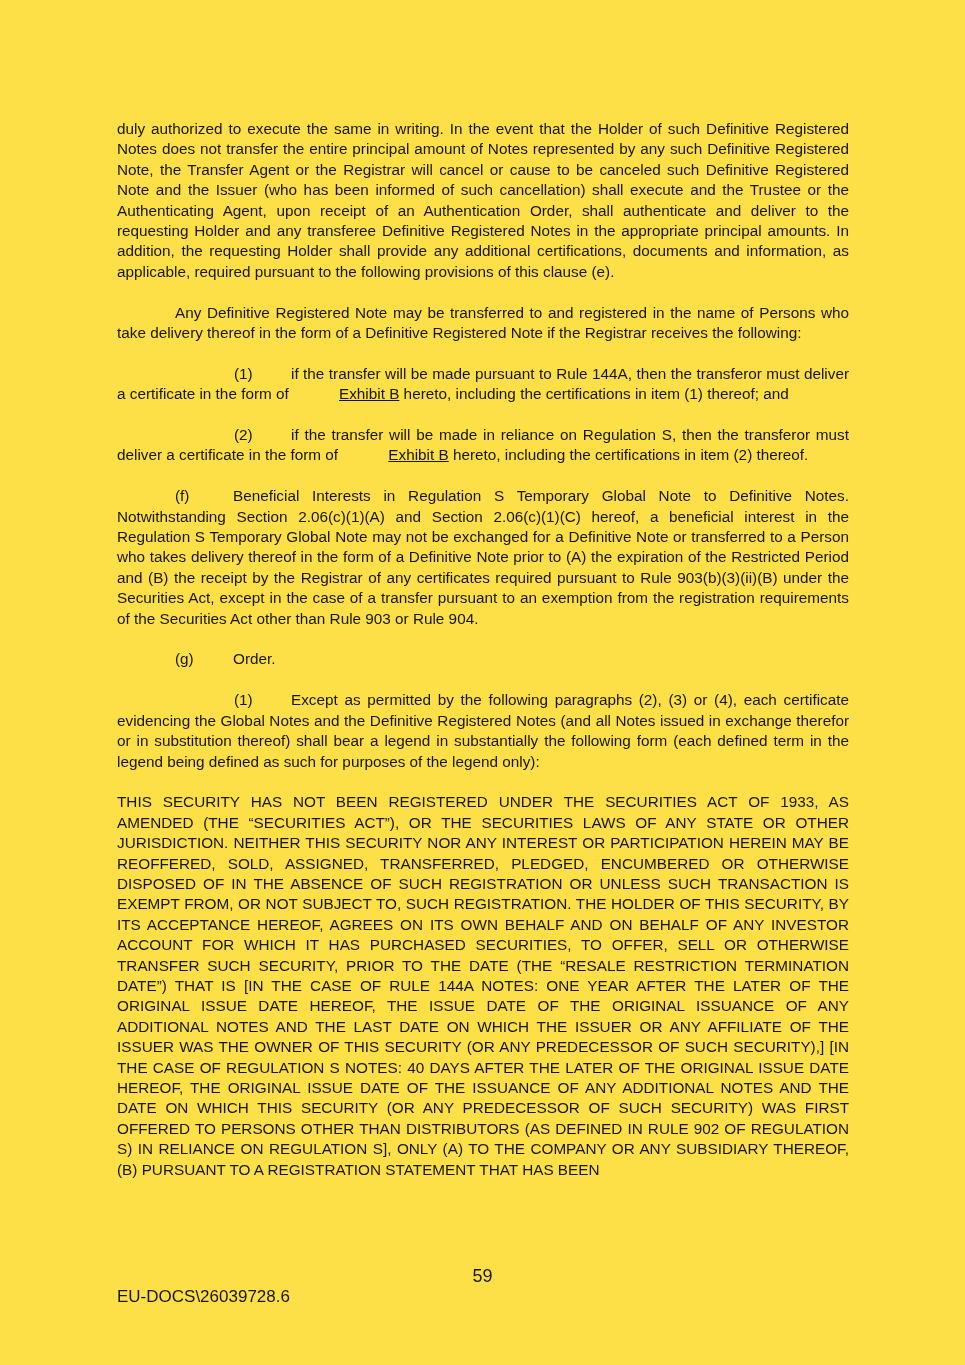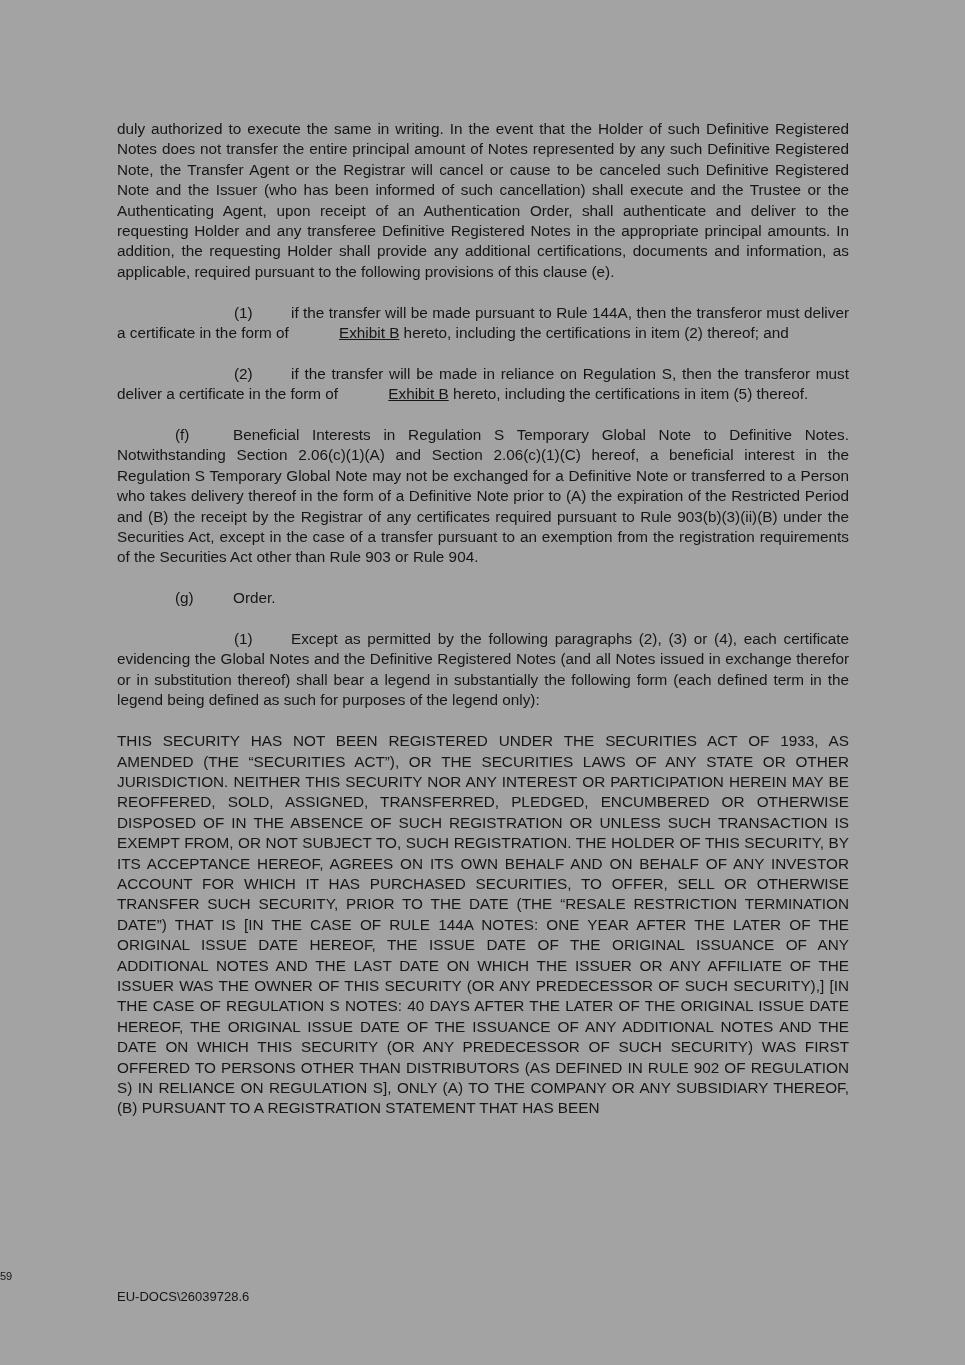--- a/index.html
+++ b/index.html
@@ -4,21 +4,21 @@
 <style>
   html, body {
     margin: 0;
     padding: 0;
     background: #ffffff;
   }
   .page {
     position: relative;
     width: 965px;
     height: 1365px;
-    background: #a3a3a3;
+    background: #fde047;
     color: #161616;
     font-family: "Liberation Sans", "DejaVu Sans", sans-serif;
     font-size: 15.3px;
     line-height: 20.4px;
     overflow: hidden;
   }
   .content {
     position: absolute;
     left: 117px;
     top: 119px;
@@ -36,39 +36,41 @@
     text-indent: 0;
     width: 58px;
   }
   p.indent-second .para-label { width: 57px; }
   .seg-u { text-decoration: underline; margin-left: 46px; }
   .page-number {
     position: absolute;
     top: 1268px;
     left: 0;
     width: 100%;
-    font-size: 11px;
+    text-align: center;
+    font-size: 18px;
     line-height: 16px;
   }
   .doc-id {
     position: absolute;
     top: 1290px;
     left: 117px;
-    font-size: 13px;
+    font-size: 17px;
     line-height: 14px;
   }
 </style>
 </head>
 <body>
 
 <div class="page">
   <div class="content" id="doc-content">
       <p class="indent-none"><span class="seg">duly authorized to execute the same in writing. In the event that the Holder of such Definitive Registered Notes does not transfer the entire principal amount of Notes represented by any such Definitive Registered Note, the Transfer Agent or the Registrar will cancel or cause to be canceled such Definitive Registered Note and the Issuer (who has been informed of such cancellation) shall execute and the Trustee or the Authenticating Agent, upon receipt of an Authentication Order, shall authenticate and deliver to the requesting Holder and any transferee Definitive Registered Notes in the appropriate principal amounts. In addition, the requesting Holder shall provide any additional certifications, documents and information, as applicable, required pursuant to the following provisions of this clause (e).</span></p>
-      <p class="indent-second"><span class="para-label">(1)</span><span class="seg">if the transfer will be made pursuant to Rule 144A, then the transferor must deliver a certificate in the form of </span><span class="seg-u">Exhibit B</span><span class="seg"> hereto, including the certifications in item (2) thereof; and</span></p>
-      <p class="indent-second"><span class="para-label">(2)</span><span class="seg">if the transfer will be made in reliance on Regulation S, then the transferor must deliver a certificate in the form of </span><span class="seg-u">Exhibit B</span><span class="seg"> hereto, including the certifications in item (5) thereof.</span></p>
+      <p class="indent-first"><span class="seg">Any Definitive Registered Note may be transferred to and registered in the name of Persons who take delivery thereof in the form of a Definitive Registered Note if the Registrar receives the following:</span></p>
+      <p class="indent-second"><span class="para-label">(1)</span><span class="seg">if the transfer will be made pursuant to Rule 144A, then the transferor must deliver a certificate in the form of </span><span class="seg-u">Exhibit B</span><span class="seg"> hereto, including the certifications in item (1) thereof; and</span></p>
+      <p class="indent-second"><span class="para-label">(2)</span><span class="seg">if the transfer will be made in reliance on Regulation S, then the transferor must deliver a certificate in the form of </span><span class="seg-u">Exhibit B</span><span class="seg"> hereto, including the certifications in item (2) thereof.</span></p>
       <p class="indent-first"><span class="para-label">(f)</span><span class="seg">Beneficial Interests in Regulation S Temporary Global Note to Definitive Notes. Notwithstanding Section 2.06(c)(1)(A) and Section 2.06(c)(1)(C) hereof, a beneficial interest in the Regulation S Temporary Global Note may not be exchanged for a Definitive Note or transferred to a Person who takes delivery thereof in the form of a Definitive Note prior to (A) the expiration of the Restricted Period and (B) the receipt by the Registrar of any certificates required pursuant to Rule 903(b)(3)(ii)(B) under the Securities Act, except in the case of a transfer pursuant to an exemption from the registration requirements of the Securities Act other than Rule 903 or Rule 904.</span></p>
       <p class="indent-first"><span class="para-label">(g)</span><span class="seg">Order.</span></p>
       <p class="indent-second"><span class="para-label">(1)</span><span class="seg">Except as permitted by the following paragraphs (2), (3) or (4), each certificate evidencing the Global Notes and the Definitive Registered Notes (and all Notes issued in exchange therefor or in substitution thereof) shall bear a legend in substantially the following form (each defined term in the legend being defined as such for purposes of the legend only):</span></p>
       <p class="indent-none"><span class="seg">THIS SECURITY HAS NOT BEEN REGISTERED UNDER THE SECURITIES ACT OF 1933, AS AMENDED (THE “SECURITIES ACT”), OR THE SECURITIES LAWS OF ANY STATE OR OTHER JURISDICTION. NEITHER THIS SECURITY NOR ANY INTEREST OR PARTICIPATION HEREIN MAY BE REOFFERED, SOLD, ASSIGNED, TRANSFERRED, PLEDGED, ENCUMBERED OR OTHERWISE DISPOSED OF IN THE ABSENCE OF SUCH REGISTRATION OR UNLESS SUCH TRANSACTION IS EXEMPT FROM, OR NOT SUBJECT TO, SUCH REGISTRATION. THE HOLDER OF THIS SECURITY, BY ITS ACCEPTANCE HEREOF, AGREES ON ITS OWN BEHALF AND ON BEHALF OF ANY INVESTOR ACCOUNT FOR WHICH IT HAS PURCHASED SECURITIES, TO OFFER, SELL OR OTHERWISE TRANSFER SUCH SECURITY, PRIOR TO THE DATE (THE “RESALE RESTRICTION TERMINATION DATE”) THAT IS [IN THE CASE OF RULE 144A NOTES: ONE YEAR AFTER THE LATER OF THE ORIGINAL ISSUE DATE HEREOF, THE ISSUE DATE OF THE ORIGINAL ISSUANCE OF ANY ADDITIONAL NOTES AND THE LAST DATE ON WHICH THE ISSUER OR ANY AFFILIATE OF THE ISSUER WAS THE OWNER OF THIS SECURITY (OR ANY PREDECESSOR OF SUCH SECURITY),] [IN THE CASE OF REGULATION S NOTES: 40 DAYS AFTER THE LATER OF THE ORIGINAL ISSUE DATE HEREOF, THE ORIGINAL ISSUE DATE OF THE ISSUANCE OF ANY ADDITIONAL NOTES AND THE DATE ON WHICH THIS SECURITY (OR ANY PREDECESSOR OF SUCH SECURITY) WAS FIRST OFFERED TO PERSONS OTHER THAN DISTRIBUTORS (AS DEFINED IN RULE 902 OF REGULATION S) IN RELIANCE ON REGULATION S], ONLY (A) TO THE COMPANY OR ANY SUBSIDIARY THEREOF, (B) PURSUANT TO A REGISTRATION STATEMENT THAT HAS BEEN</span></p>
     </div>
   <div class="page-number">59</div>
   <div class="doc-id">EU-DOCS\26039728.6</div>
 </div>
 
 </body></html>

